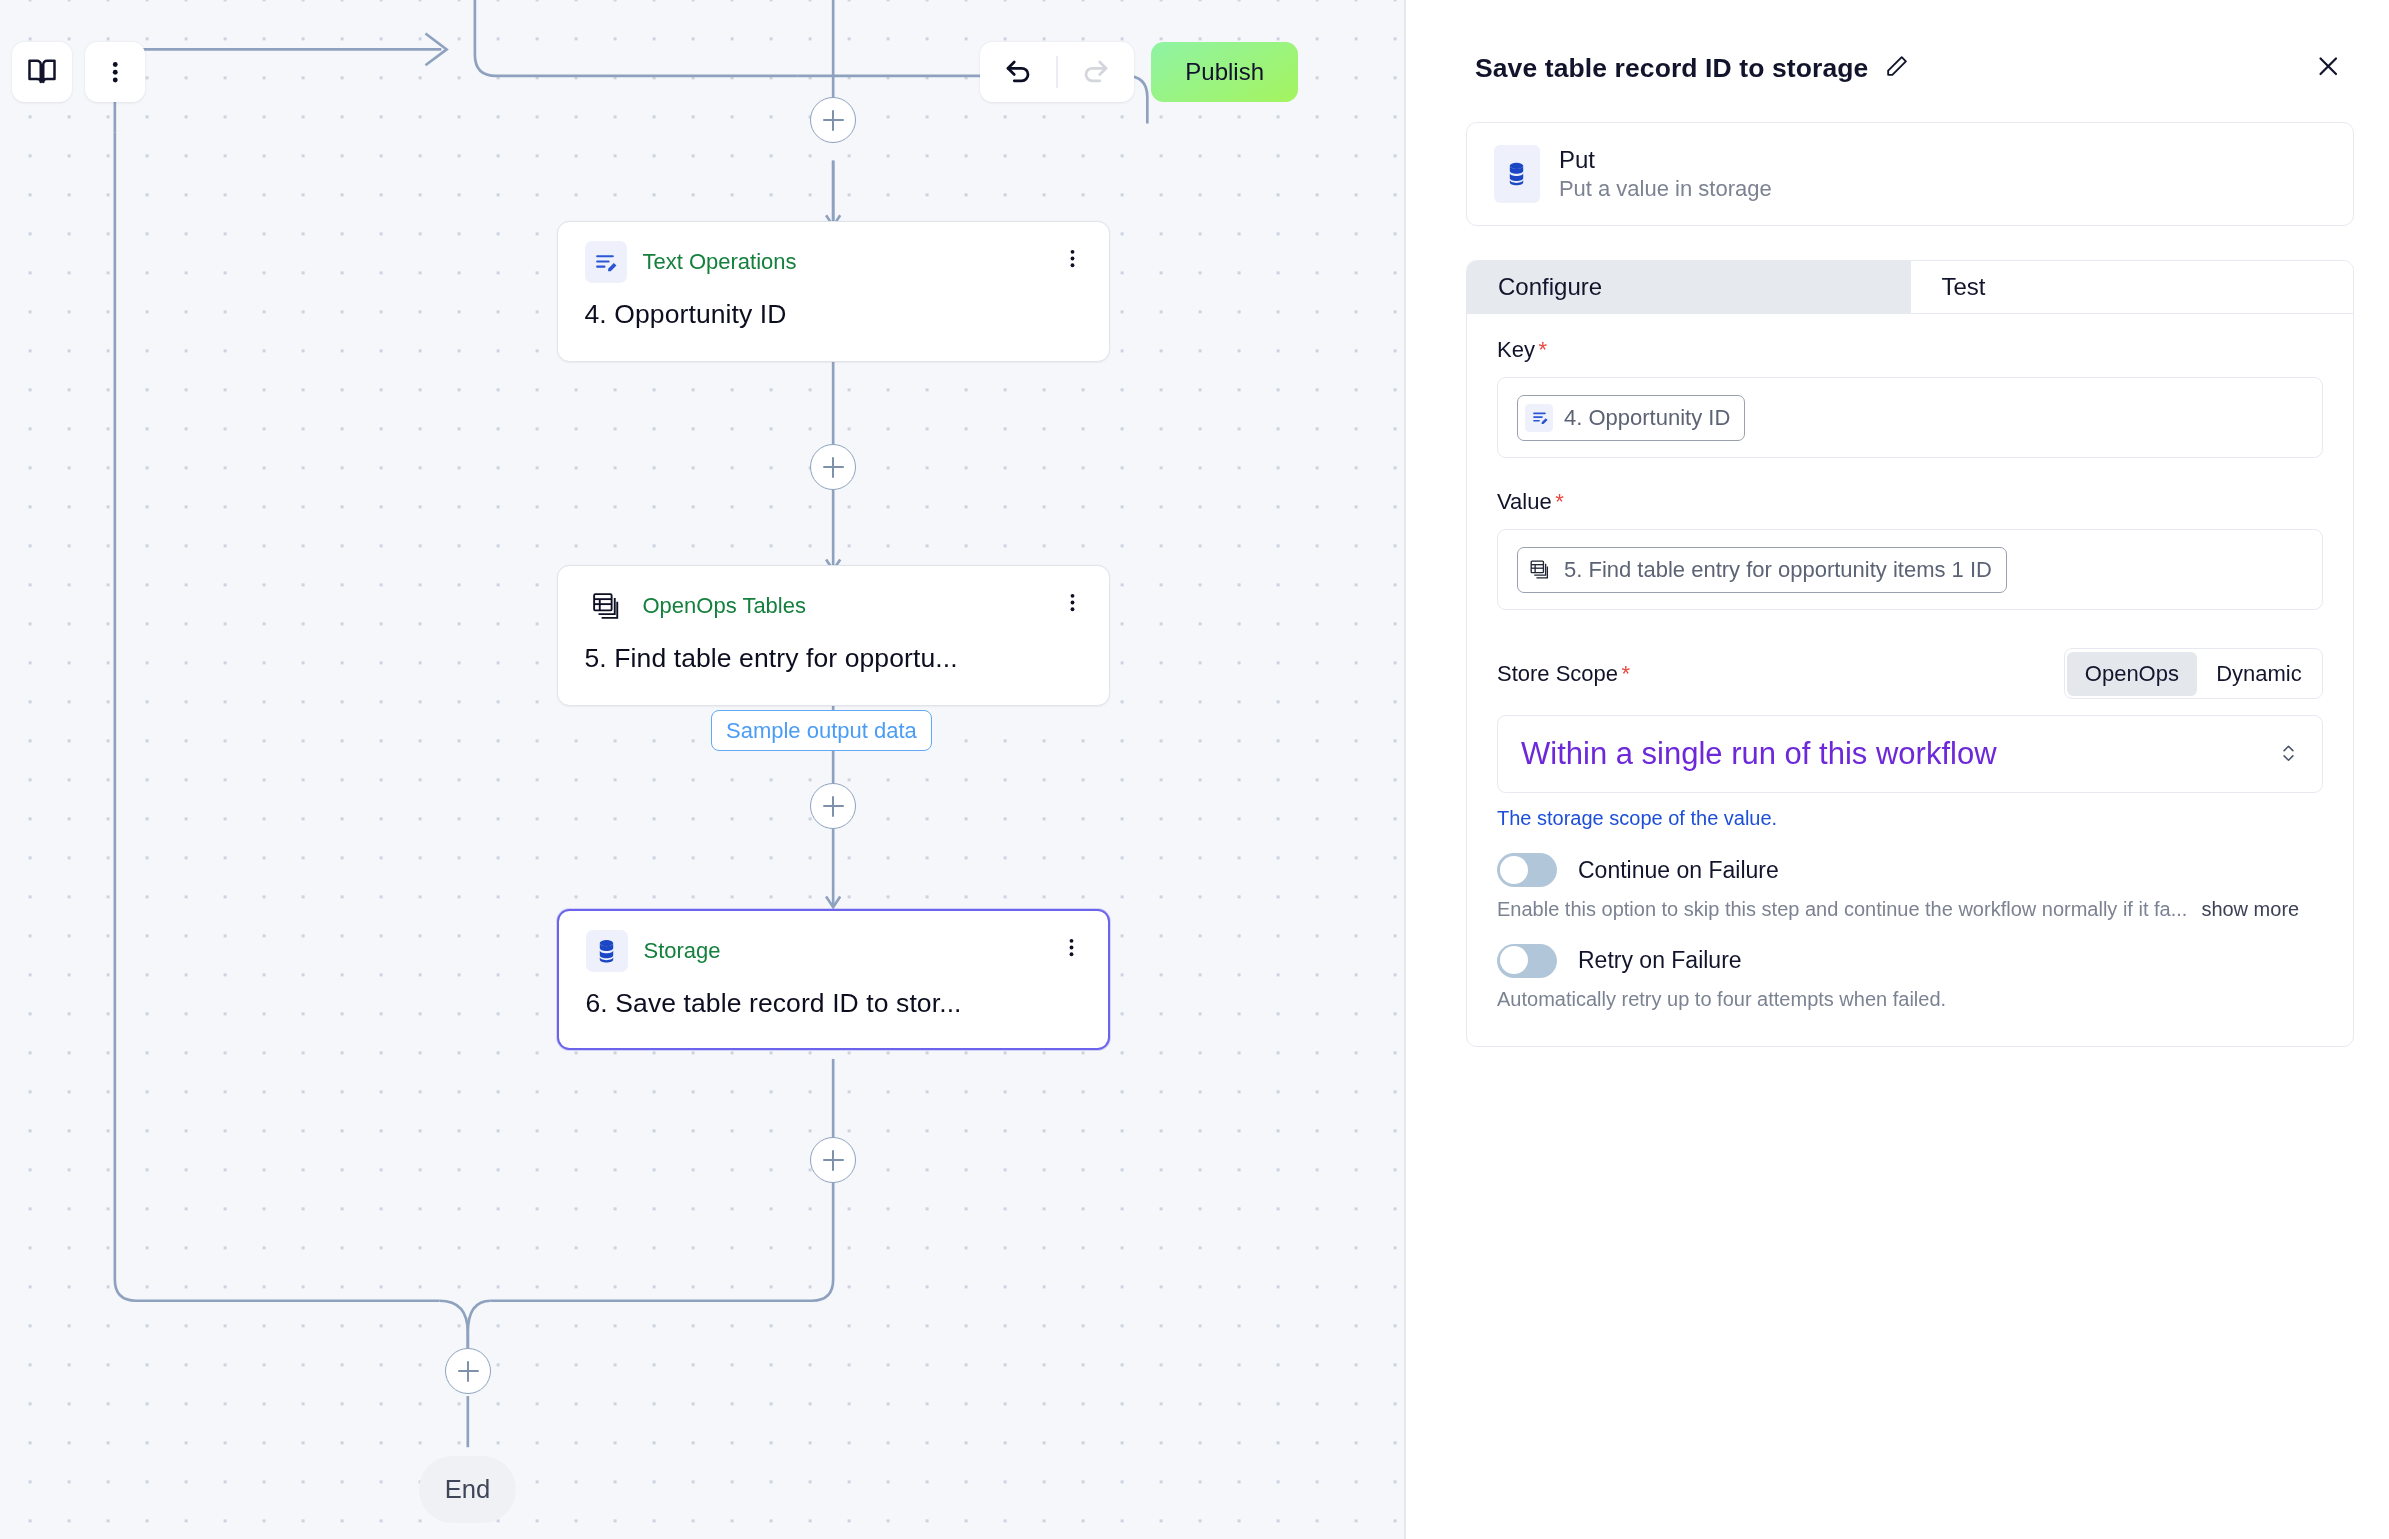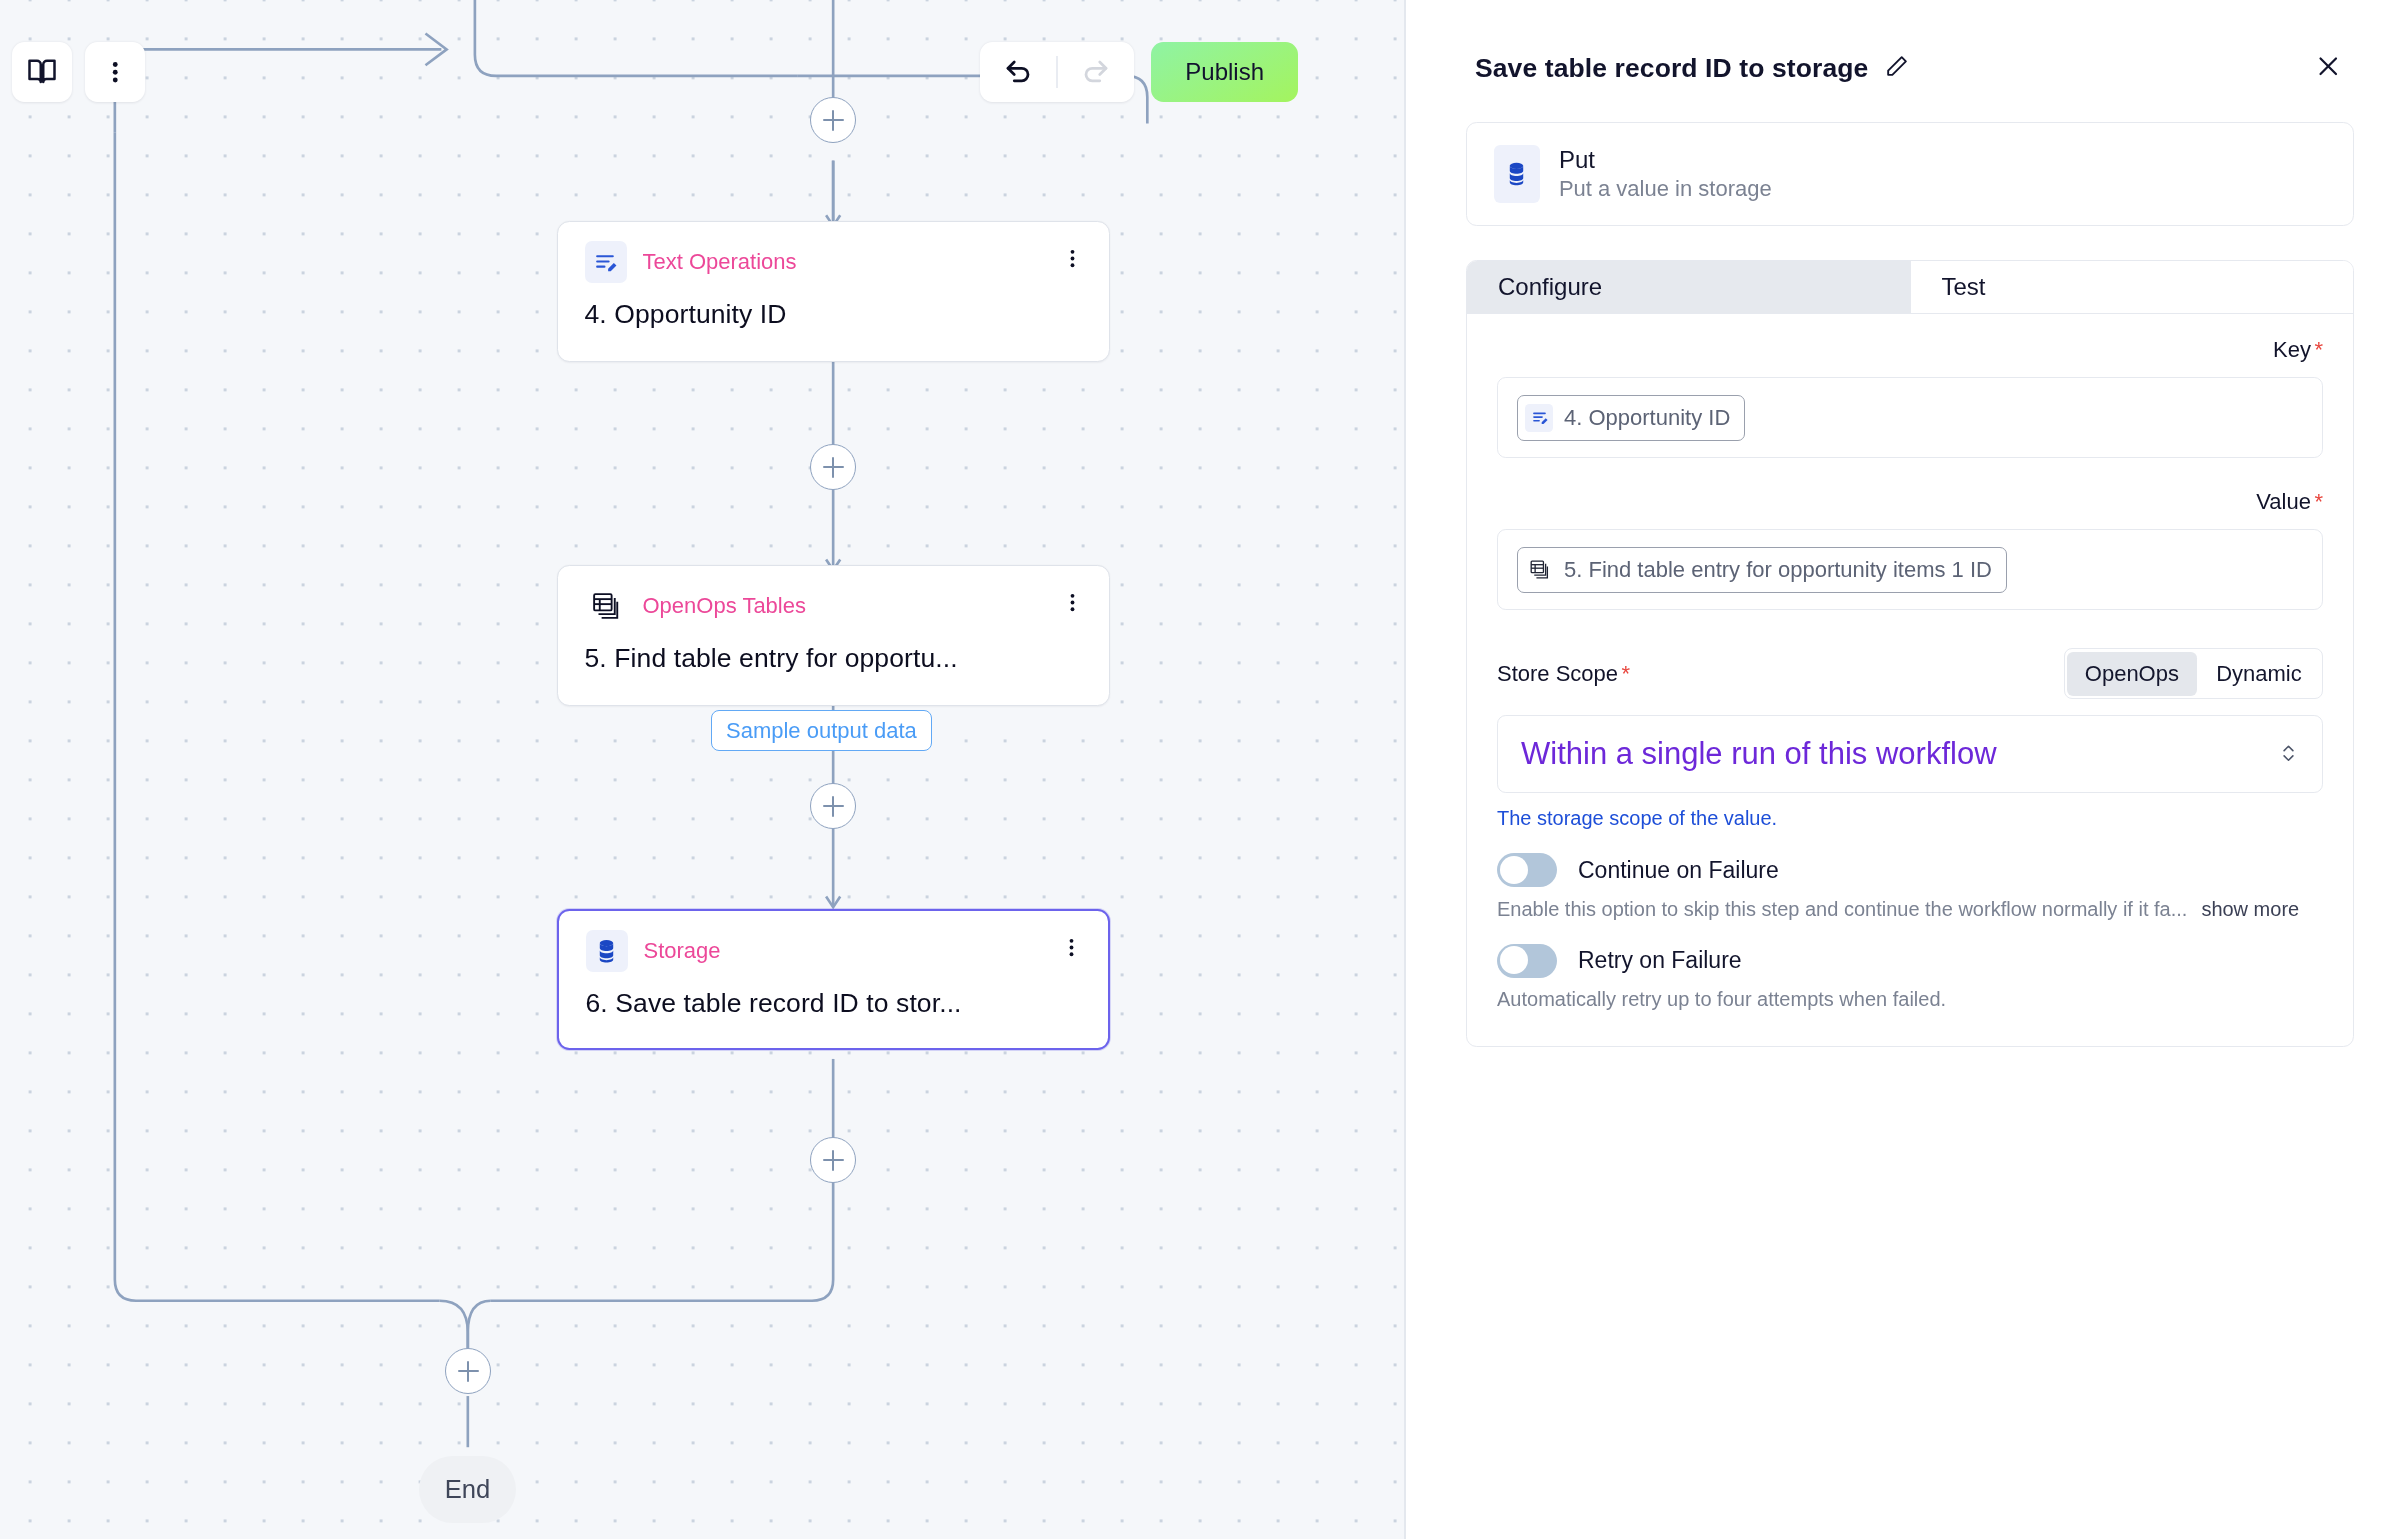--- a/index.html
+++ b/index.html
@@ -72,21 +72,21 @@
     background: #fff; border: 1.8px solid #dfe3ea; border-radius: 12.4px;
     padding: 19.4px 23px 0 26.5px; cursor: pointer;
     box-shadow: 0 0.9px 1.8px rgba(20,25,45,.05);
   }
   .node.selected { border: 2.6px solid #6c63ec; box-shadow: 0 0 0 0.9px rgba(108,99,236,.25); }
   .node-head { display: flex; align-items: center; gap: 16px; position: relative; }
   .node-chip {
     width: 42px; height: 42px; border-radius: 7px; background: #eef1fb;
     display: flex; align-items: center; justify-content: center; flex: 0 0 42px;
   }
-  .node-type { font-size: 22px; color: #ec4899; }
+  .node-type { font-size: 22px; color: #15803d; }
   .node-dots { position: absolute; right: 1.8px; top: 5.3px; cursor: pointer; }
   .node-title { font-size: 26.5px; color: #0c0d1f; margin-top: 16px; letter-spacing: 0.1px; white-space: nowrap; overflow: hidden; }
 
   .plus-btn {
     position: absolute; width: 46px; height: 46px; border-radius: 50%;
     background: #fff; border: 1.8px solid #8ea2bf;
     display: flex; align-items: center; justify-content: center; cursor: pointer; z-index: 5;
   }
   .plus-btn:before, .plus-btn:after { content:''; position:absolute; background:#7d91ad; border-radius:1.8px;}
   .plus-btn:before { width: 21px; height: 2.6px; }
@@ -122,21 +122,21 @@
     margin: 34px 0 0 25px; border: 1.8px solid #e6e9ef; border-radius: 10.6px; overflow: hidden; background: #fff;
   }
   .tabs { display: flex; border-bottom: 1.8px solid #e6e9ef; }
   .tab {
     flex: 1; height: 52px; display: flex; align-items: center; padding-left: 31px;
     font-size: 24px; color: #12142c; cursor: pointer; background: #fff;
   }
   .tab.active { background: #e6e9ee; }
   .tab:first-child { border-right: 1.8px solid #e6e9ef; }
 
-  .field { padding: 23px 30px 8px 30px; text-align: right; }
+  .field { padding: 23px 30px 8px 30px; }
   .field-label { font-size: 22px; color: #11132a; margin-bottom: 14px; }
   .req { color: #e8473f; margin-left: 3.5px; }
   .mention-box {
     border: 1.8px solid #e6e9ef; border-radius: 8.8px; min-height: 81px;
     display: flex; align-items: center; padding: 0 19.4px;
   }
   .mention {
     display: inline-flex; align-items: center; gap: 10.6px;
     border: 1.8px solid #9aa0ad; border-radius: 7px; background: #fff;
     height: 46px; padding: 0 14px 0 7px;

